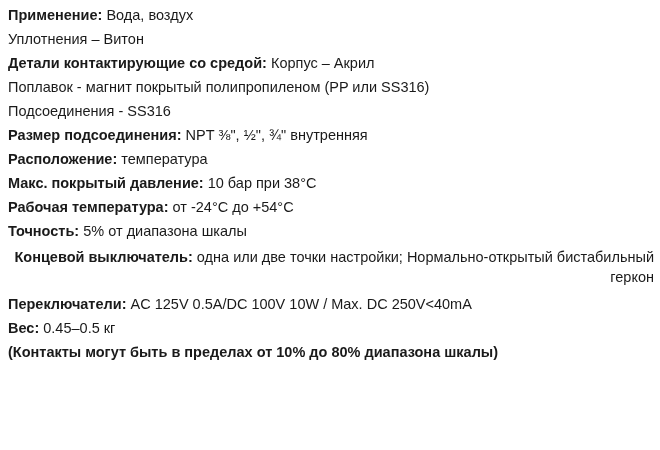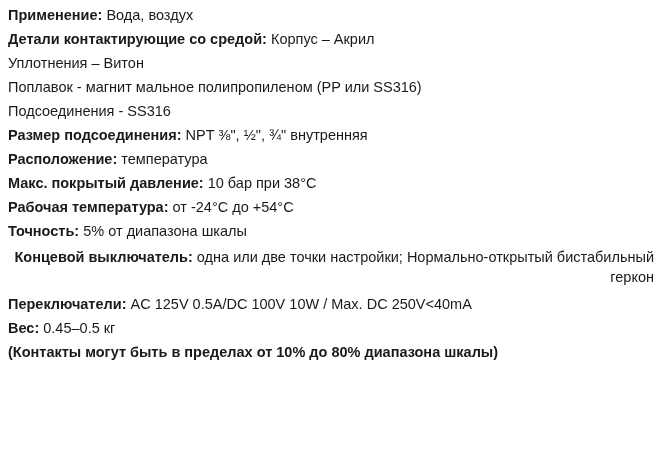--- a/index.html
+++ b/index.html
@@ -50,29 +50,29 @@
 </head>
 <body>
 
 <div class="spec-sheet">
 
   <div class="spec-line">
     <span class="lbl">Применение:</span><span class="val"> Вода, воздух</span>
   </div>
 
   <div class="spec-line">
+    <span class="cont">Уплотнения – Витон</span>
+  </div>
+
+  <div class="spec-line">
     <span class="lbl">Детали контактирующие со средой:</span><span class="val"> Корпус – Акрил</span>
   </div>
 
   <div class="spec-line">
-    <span class="cont">Уплотнения – Витон</span>
-  </div>
-
-  <div class="spec-line">
-    <span class="cont">Поплавок - магнит мальное полипропиленом (PP или SS316)</span>
+    <span class="cont">Поплавок - магнит покрытый полипропиленом (PP или SS316)</span>
   </div>
 
   <div class="spec-line">
     <span class="cont">Подсоединения - SS316</span>
   </div>
 
   <div class="spec-line gap-top">
     <span class="lbl">Размер подсоединения:</span><span class="val"> NPT ⅜", ½", ¾" внутренняя</span>
   </div>
 

